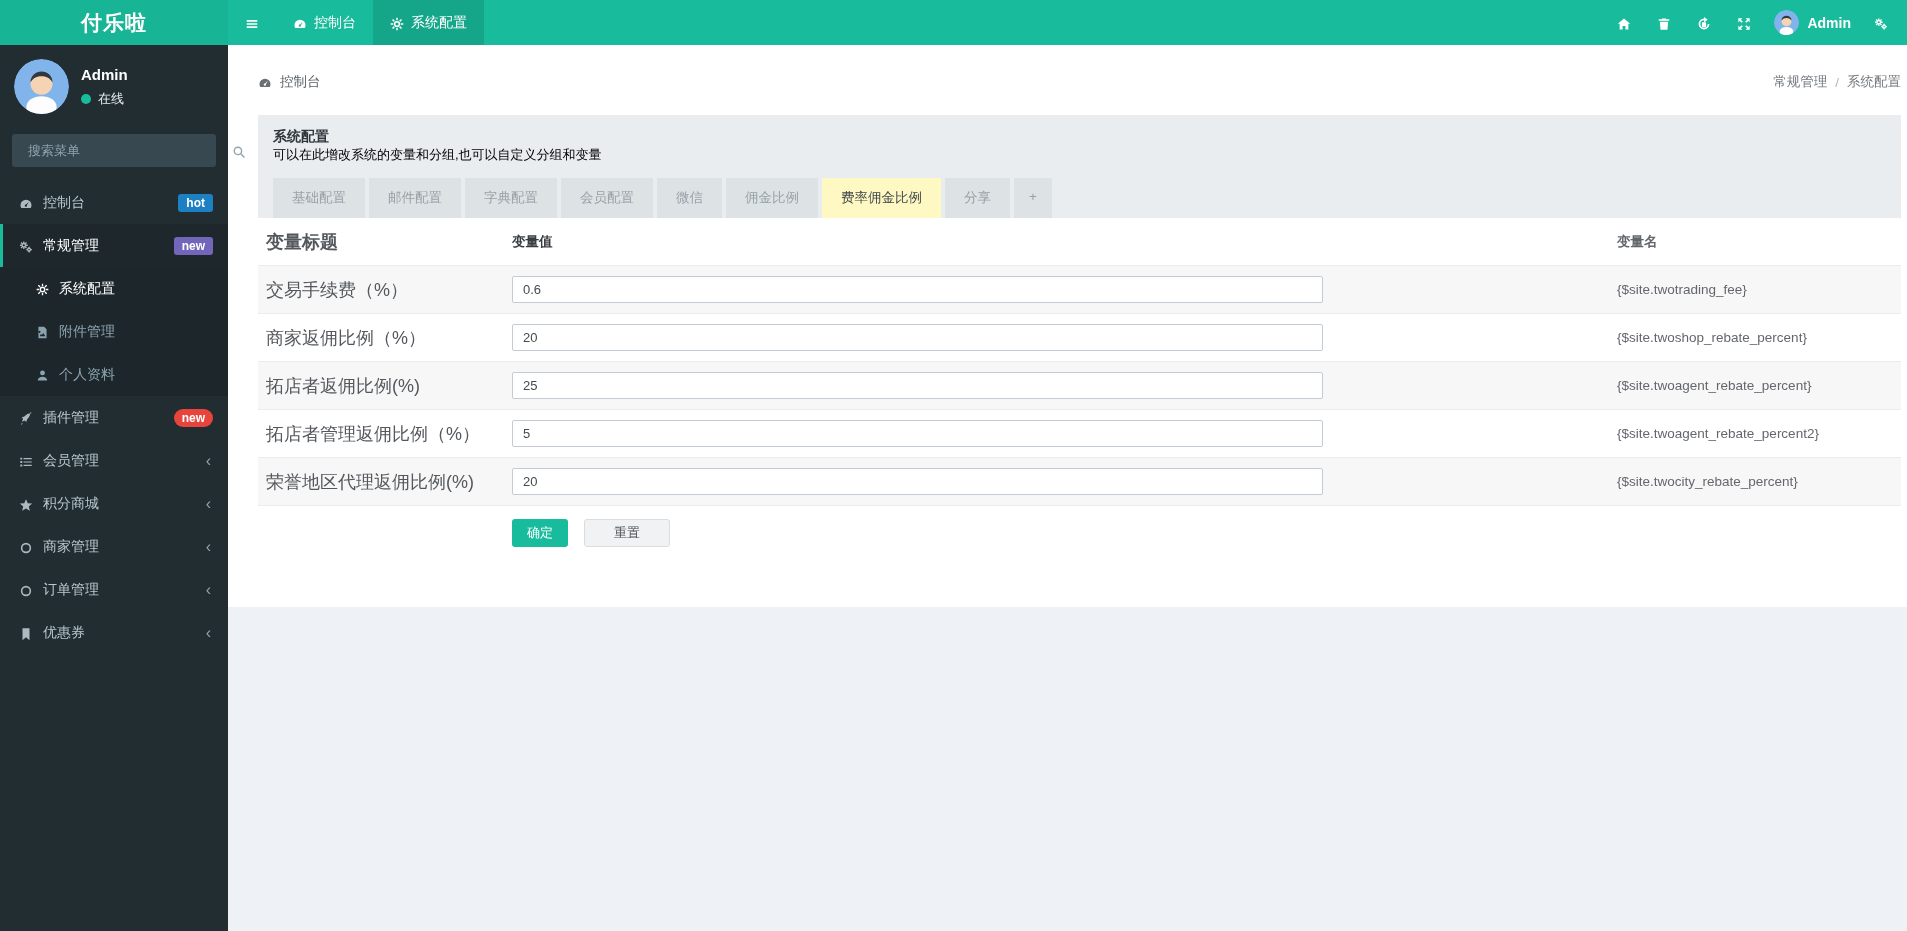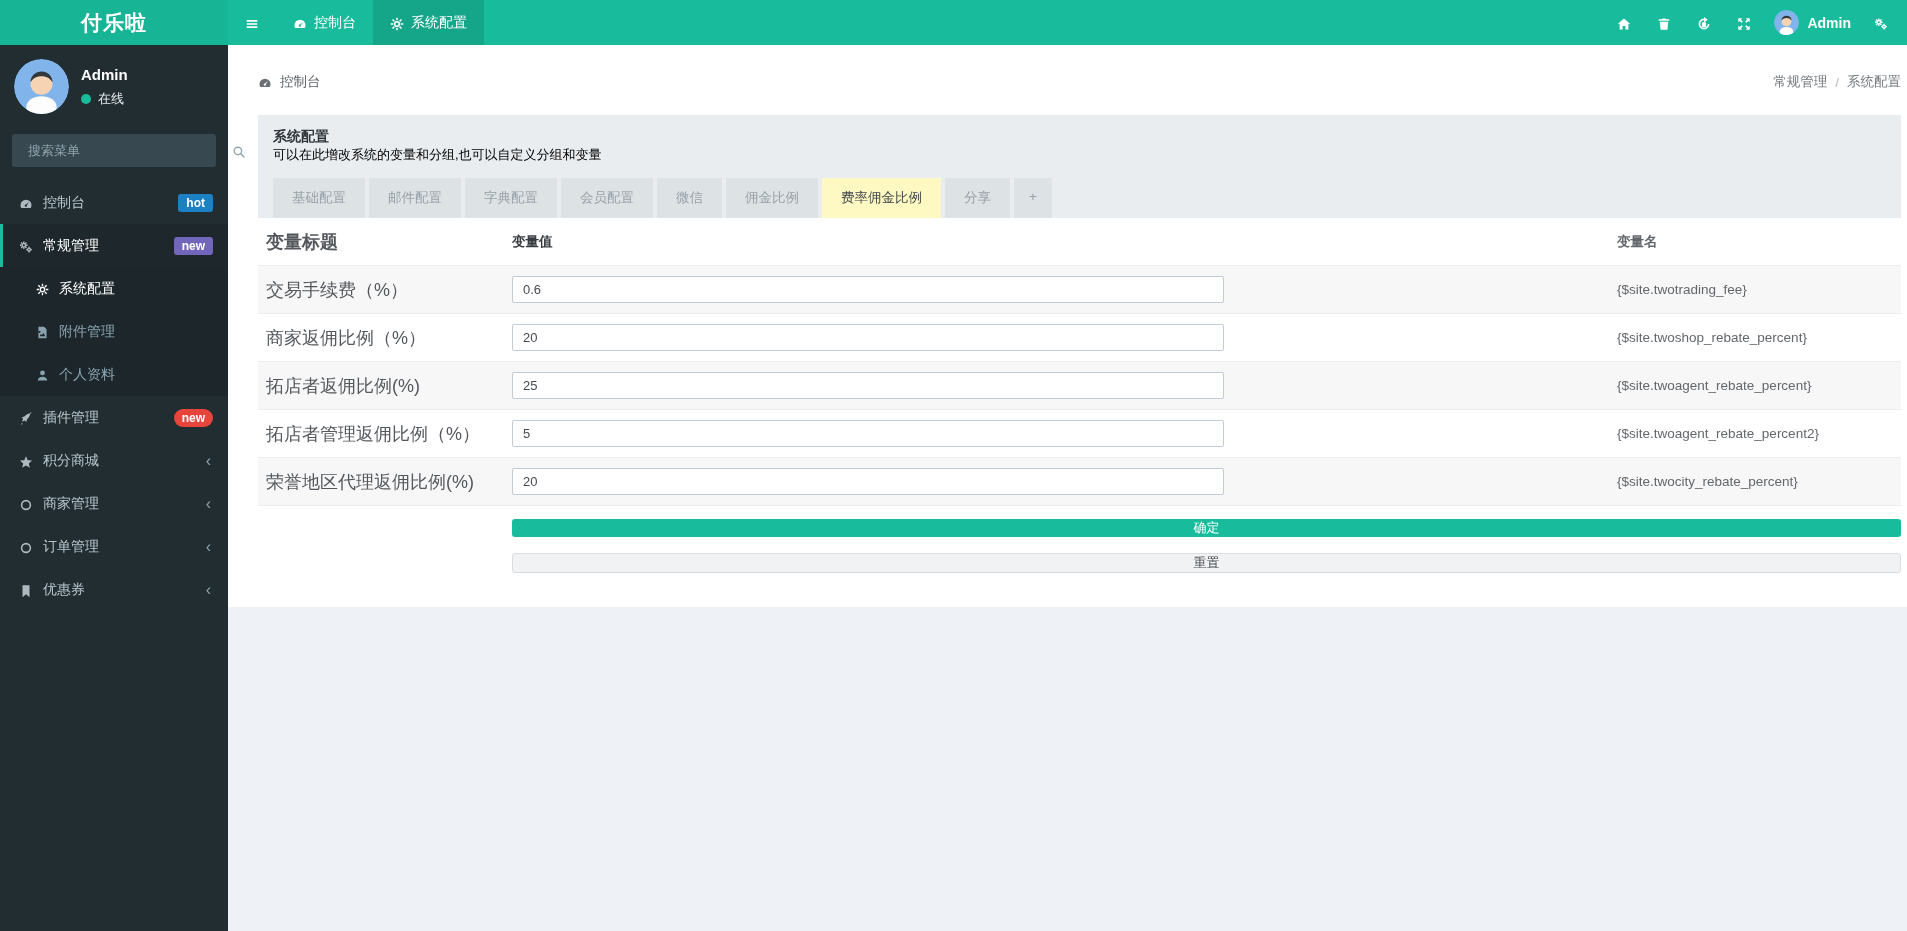--- a/index.html
+++ b/index.html
@@ -64,24 +64,24 @@
   .tab.addtab { padding:11px 15px; }
 
   
   .vtable { padding:0 0 0 0; }
   .trow { display:flex; align-items:center; height:48px; border-bottom:1px solid #ececec; }
   .trow.head { font-weight:bold; color:#383c40; font-size:13.5px; }
   .trow.stripe { background:#f7f7f7; }
   .c1 { width:254px; padding-left:8px; font-size:18px; color:#54585d; flex:none; }
   .c2 { width:1105px; flex:none; }
   .c3 { flex:1; font-size:13.5px; color:#63676c; }
-  .vinput { width:712px; height:27px; border:1px solid #c3ccd6; border-radius:2px; padding:0 10px; font-size:13px; color:#46494d; font-family:inherit; outline:none; background:#fff; }
-  .btn-row { display:flex; gap:16px; padding:13px 0 0 254px; height:61px;flex-direction:column; }
+  .vinput { width:811px; height:27px; border:1px solid #c3ccd6; border-radius:2px; padding:0 10px; font-size:13px; color:#46494d; font-family:inherit; outline:none; background:#fff; }
+  .btn-row { display:flex; gap:16px; padding:13px 0 0 254px; height:61px; }
   .btn-ok { background:#18bc9c; color:#fff; border:none; border-radius:3px; padding:0 15px; height:28px; font-size:13px; cursor:pointer; font-family:inherit; }
-  .btn-reset { background:#f0f2f3; color:#4a4f54; border:1px solid #d9dde0; border-radius:3px; padding:0 4px; height:28px; font-size:13px; cursor:pointer; font-family:inherit; }
+  .btn-reset { background:#f0f2f3; color:#4a4f54; border:1px solid #d9dde0; border-radius:3px; padding:0 29px; height:28px; font-size:13px; cursor:pointer; font-family:inherit; }
   .panel-footpad { height:40px; background:#fff; }
 </style>
 </head>
 <body>
 
 <div class="topbar">
   <div class="logo">付乐啦</div>
 
   <div class="tb-btn">
     <span>
@@ -250,20 +250,27 @@
 
 
     <li class="mi">
       <span><svg class="ico" viewBox="0 0 16 16">
             <path d="M14.6 1.4c-3.2-.2-6.4 1.2-8.5 3.7L3 6.2l1.6 1.6L3.4 11l3.2-1.2L8.2 11.4l1.1-3.1c2.5-2.1 3.9-5.3 3.7-8.5zM3.4 12.6c-.8.8-1.2 2-1.2 2s1.2-.4 2-1.2z"></path>
           </svg></span>
       <span>插件管理</span>
       <span class="badge newr">new</span>
     </li>
 
+    <li class="mi">
+      <span><svg class="ico" viewBox="0 0 16 16">
+            <path d="M1.5 3h2.2v2.2H1.5zM1.5 6.9h2.2v2.2H1.5zM1.5 10.8h2.2V13H1.5zM5.2 3.4h9.3v1.4H5.2zM5.2 7.3h9.3v1.4H5.2zM5.2 11.2h9.3v1.4H5.2z"></path>
+          </svg></span>
+      <span>会员管理</span>
+      <span class="chev"></span>
+    </li>
 
     <li class="mi">
       <span><svg class="ico" viewBox="0 0 16 16">
             <path d="M8 1.3 10 6l5 .4-3.8 3.2L12.4 14.6 8 11.9 3.6 14.6 4.8 9.6 1 6.4 6 6z"></path>
           </svg></span>
       <span>积分商城</span>
       <span class="chev"></span>
     </li>
 
     <li class="mi">

